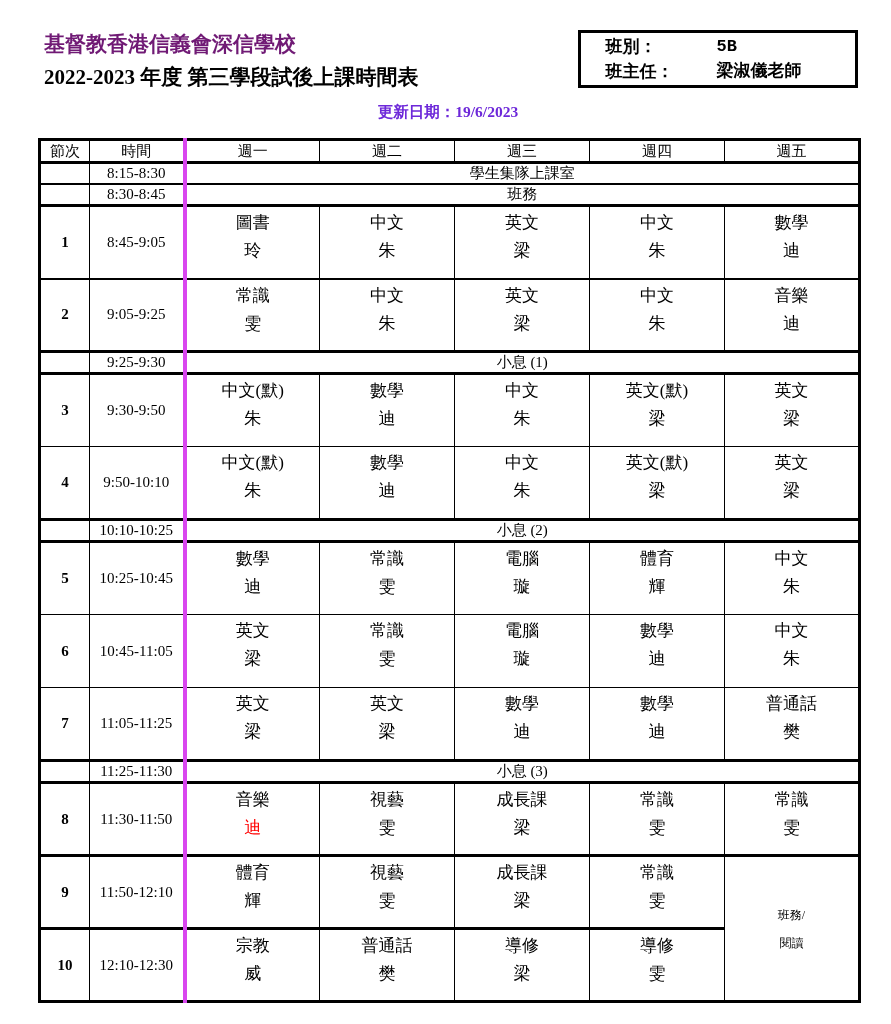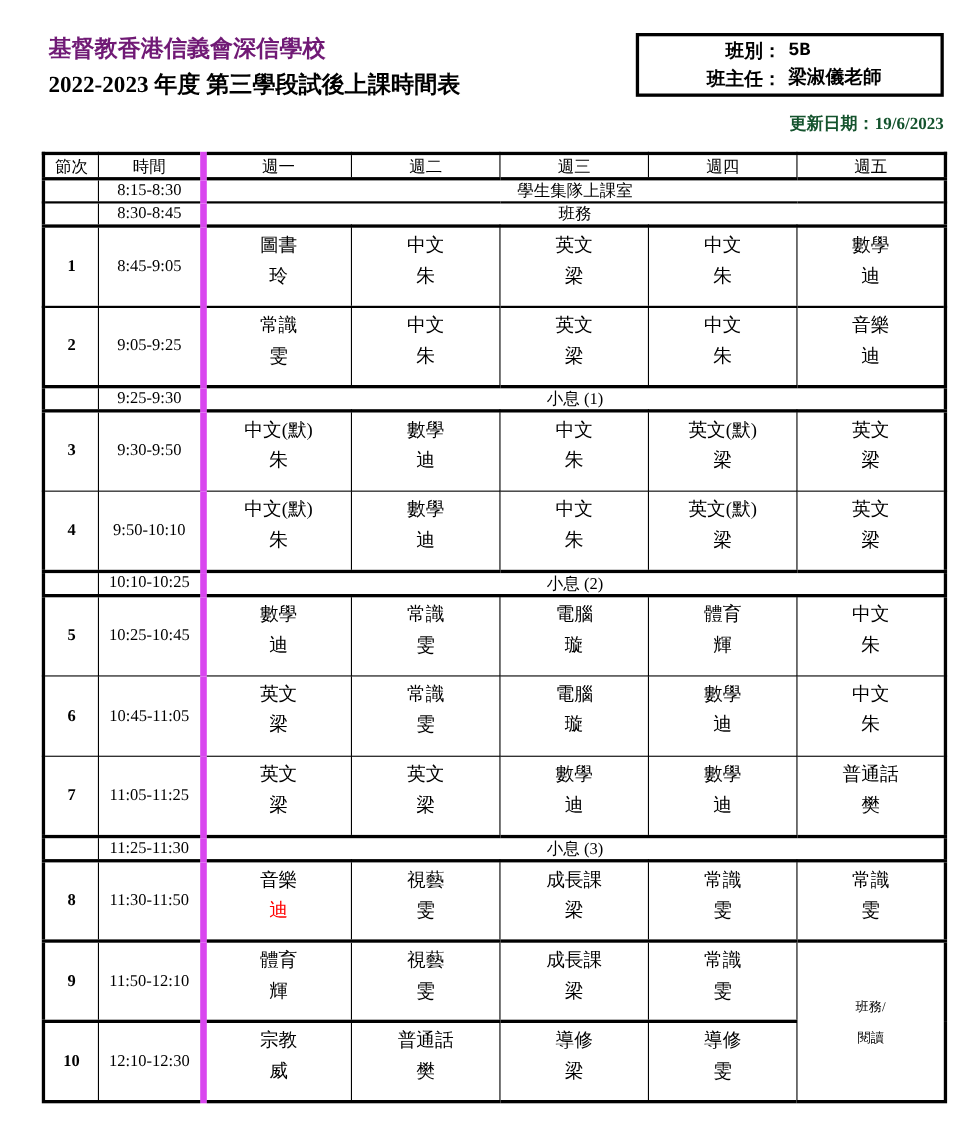--- a/index.html
+++ b/index.html
@@ -8,34 +8,34 @@
 
   .titles { position:absolute; left:44px; top:28px; }
   .school-name { font-size:21px; font-weight:bold; line-height:33px; color:#701a75; }
   .doc-title  { font-size:21px; font-weight:bold; line-height:33px; color:#000; }
 
   .class-box { position:absolute; left:578px; top:30px; width:280px; height:58px;
                border:3px solid #000; display:flex; flex-direction:column;
                justify-content:center; background:#fff; }
   .class-line { display:flex; justify-content:center; font-size:17px; font-weight:bold;
                 line-height:25px; color:#000; }
-  .class-line .lbl { width:105px; text-align:right; }
+  .class-line .lbl { width:105px; }
   .class-line .val { width:120px; text-align:left; padding-left:6px;font-family:Liberation Mono, monospace; }
 
-  .updated { position:absolute; left:38px; top:102px; width:820px; text-align:right;
-             font-size:15.5px; font-weight:bold; color:#14532d; }
+  .updated { position:absolute; left:38px; top:102px; width:820px; text-align:center;
+             font-size:15.5px; font-weight:bold; color:#6d28d9; }
 
   table.timetable { position:absolute; left:38px; top:138px; width:820px;
                     border-collapse:collapse; table-layout:fixed;
                     border:3px solid #000; background:#fff; }
   .timetable th, .timetable td { border:1px solid #000; text-align:center;
                                  vertical-align:middle; padding:0; color:#000; }
   .timetable thead tr { height:23px; }
   .timetable th { font-weight:normal; font-size:15px; border-bottom:3px solid #000;text-align:center; }
-  th.col-time, td.c-time { border-right:6px solid #d946ef; }
+  th.col-time, td.c-time { border-right:4px solid #d946ef; }
 
   tr.row-span, tr.row-break { height:19px; }
   tr.row-period { height:73px; }
 
   td.c-period { font-weight:bold; font-size:15px; }
   td.c-time   { font-size:15px; white-space:nowrap; }
   td.c-span   { font-size:15px; }
   td.c-lesson { vertical-align:top; font-size:17px; line-height:28px; padding-top:2px; }
   td.c-merged { font-size:12px; line-height:28px; }
 

